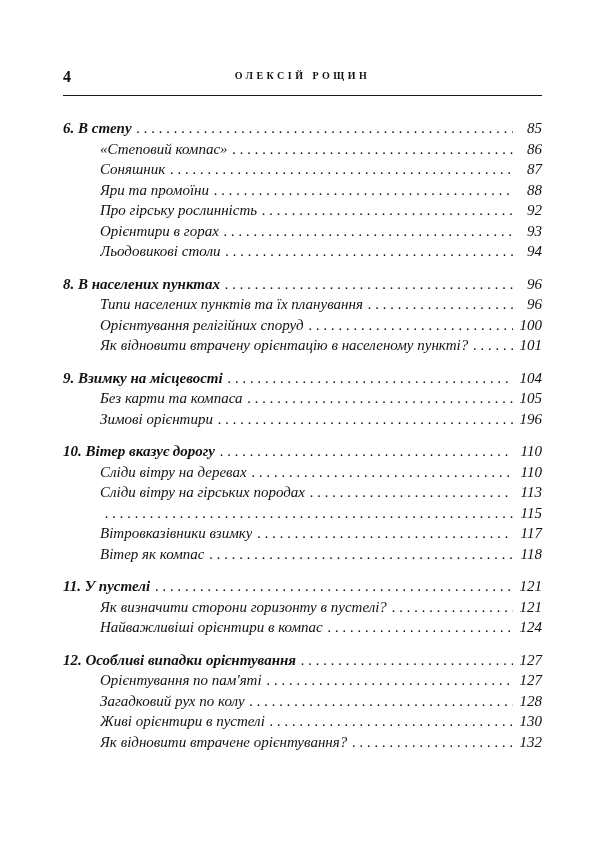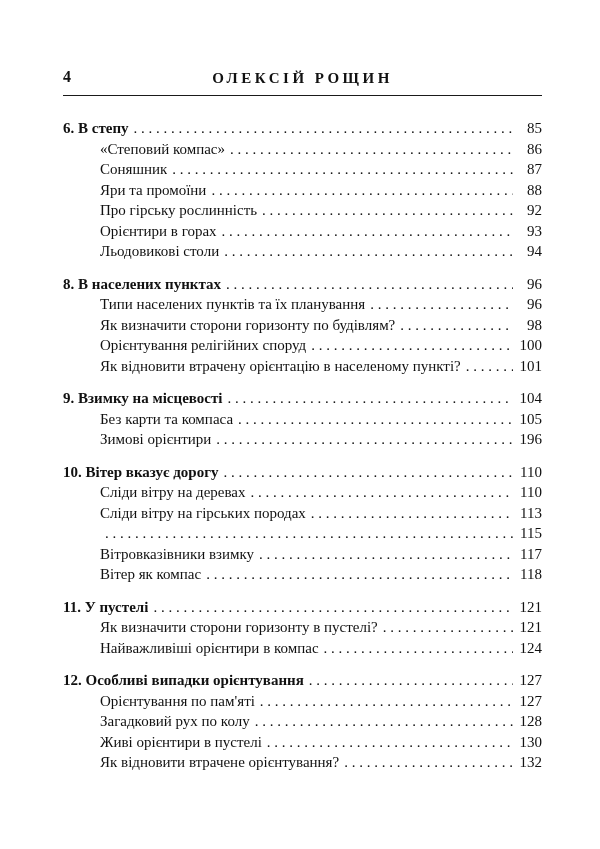--- a/index.html
+++ b/index.html
@@ -25,40 +25,41 @@
   }
   .folio {
     position: absolute;
     left: 0;
     top: 0;
     font-size: 16px;
     font-weight: bold;
   }
   .running-title {
     text-align: center;
-    font-size: 15px;
+    font-size: 10px;
     font-weight: bold;
     letter-spacing: 3.5px;
     text-transform: uppercase;
     padding-top: 2px;
   }
   .head-rule {
     border: none;
     border-top: 1.3px solid #1a1a1a;
     margin: 5px 0 0 0;
   }
   .toc {
     margin-top: 22px;
     font-size: 15px;
   }
   .toc-row {
     display: flex;
     align-items: baseline;
     line-height: 20.5px;
     white-space: nowrap;
+    font-style: italic;
   }
   .toc-row.chapter {
     font-weight: bold;
     margin-top: 12px;
   }
   .toc-row.chapter:first-child {
     margin-top: 0;
   }
   .toc-row.section {
     padding-left: 37px;
@@ -141,25 +142,20 @@
         <span class="toc-title">8. В населених пунктах</span>
         <span class="leader"></span>
         <span class="toc-page">96</span>
       </div>
       <div class="toc-row section">
         <span class="toc-title">Типи населених пунктів та їх планування</span>
         <span class="leader"></span>
         <span class="toc-page">96</span>
       </div>
       <div class="toc-row section">
-        <span class="toc-title">Як визначити сторони горизонту по будівлям?</span>
-        <span class="leader"></span>
-        <span class="toc-page">98</span>
-      </div>
-      <div class="toc-row section">
         <span class="toc-title">Орієнтування релігійних споруд</span>
         <span class="leader"></span>
         <span class="toc-page">100</span>
       </div>
       <div class="toc-row section">
         <span class="toc-title">Як відновити втрачену орієнтацію в населеному пункті?</span>
         <span class="leader"></span>
         <span class="toc-page">101</span>
       </div>
       <div class="toc-row chapter">

